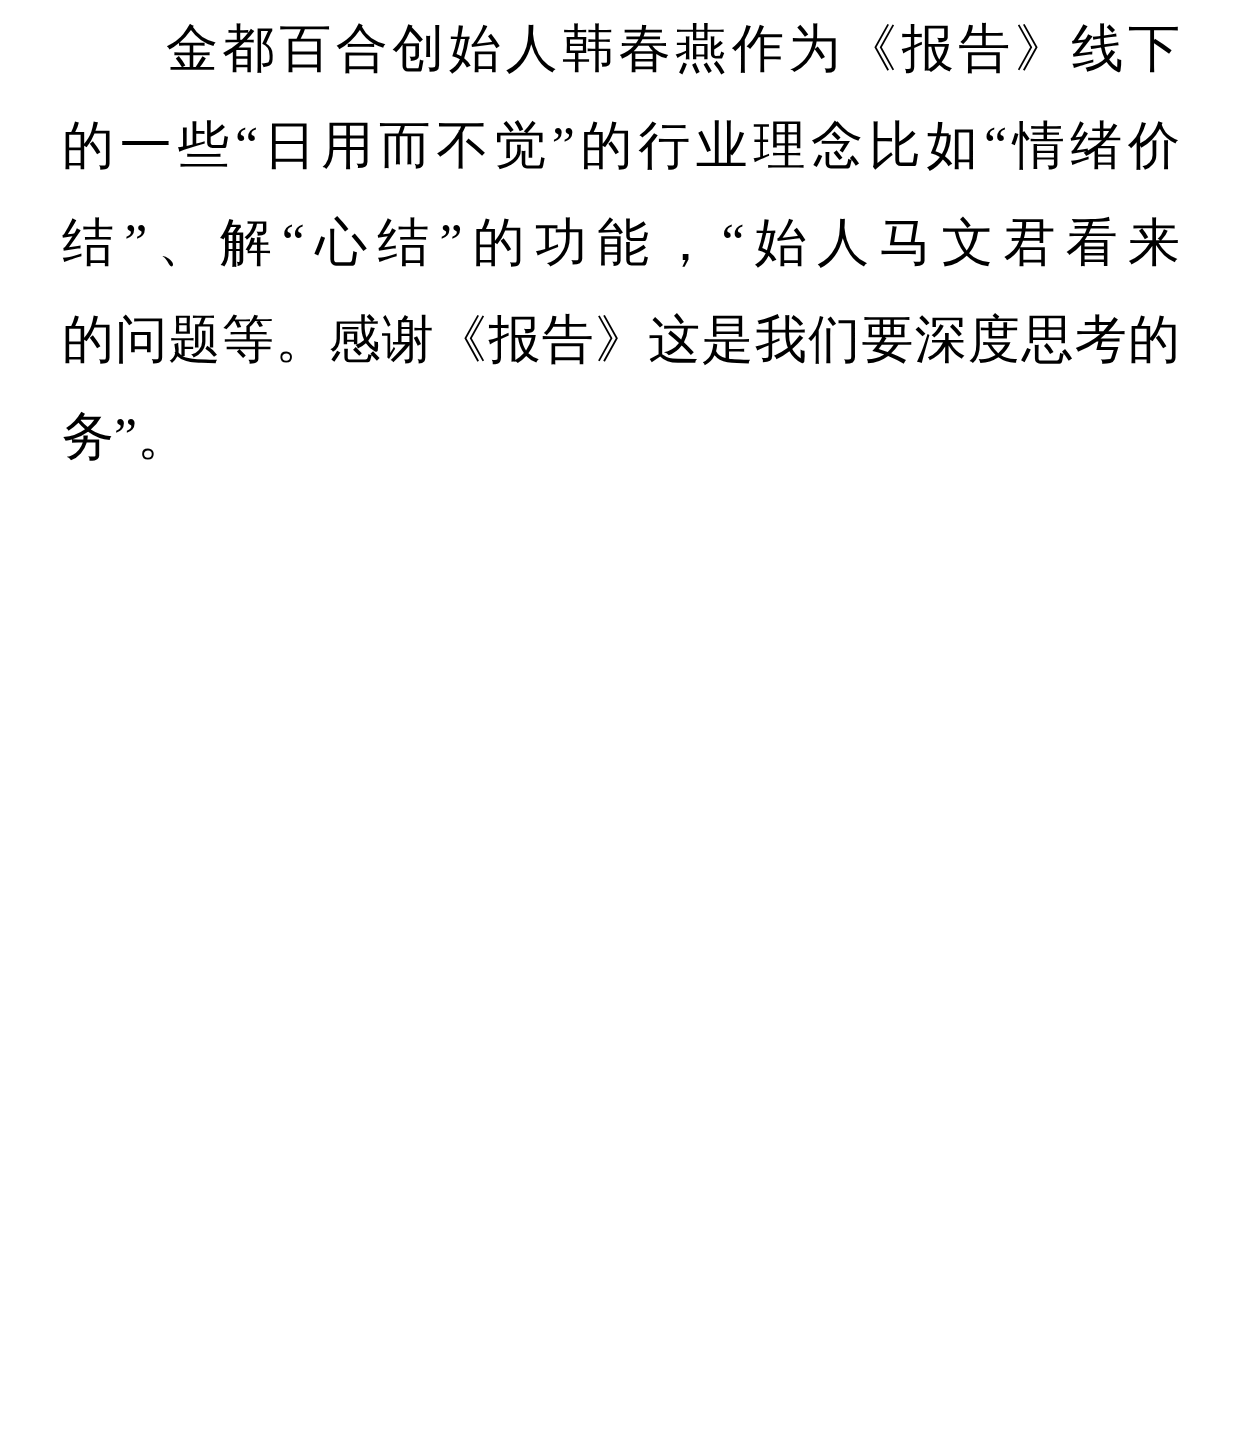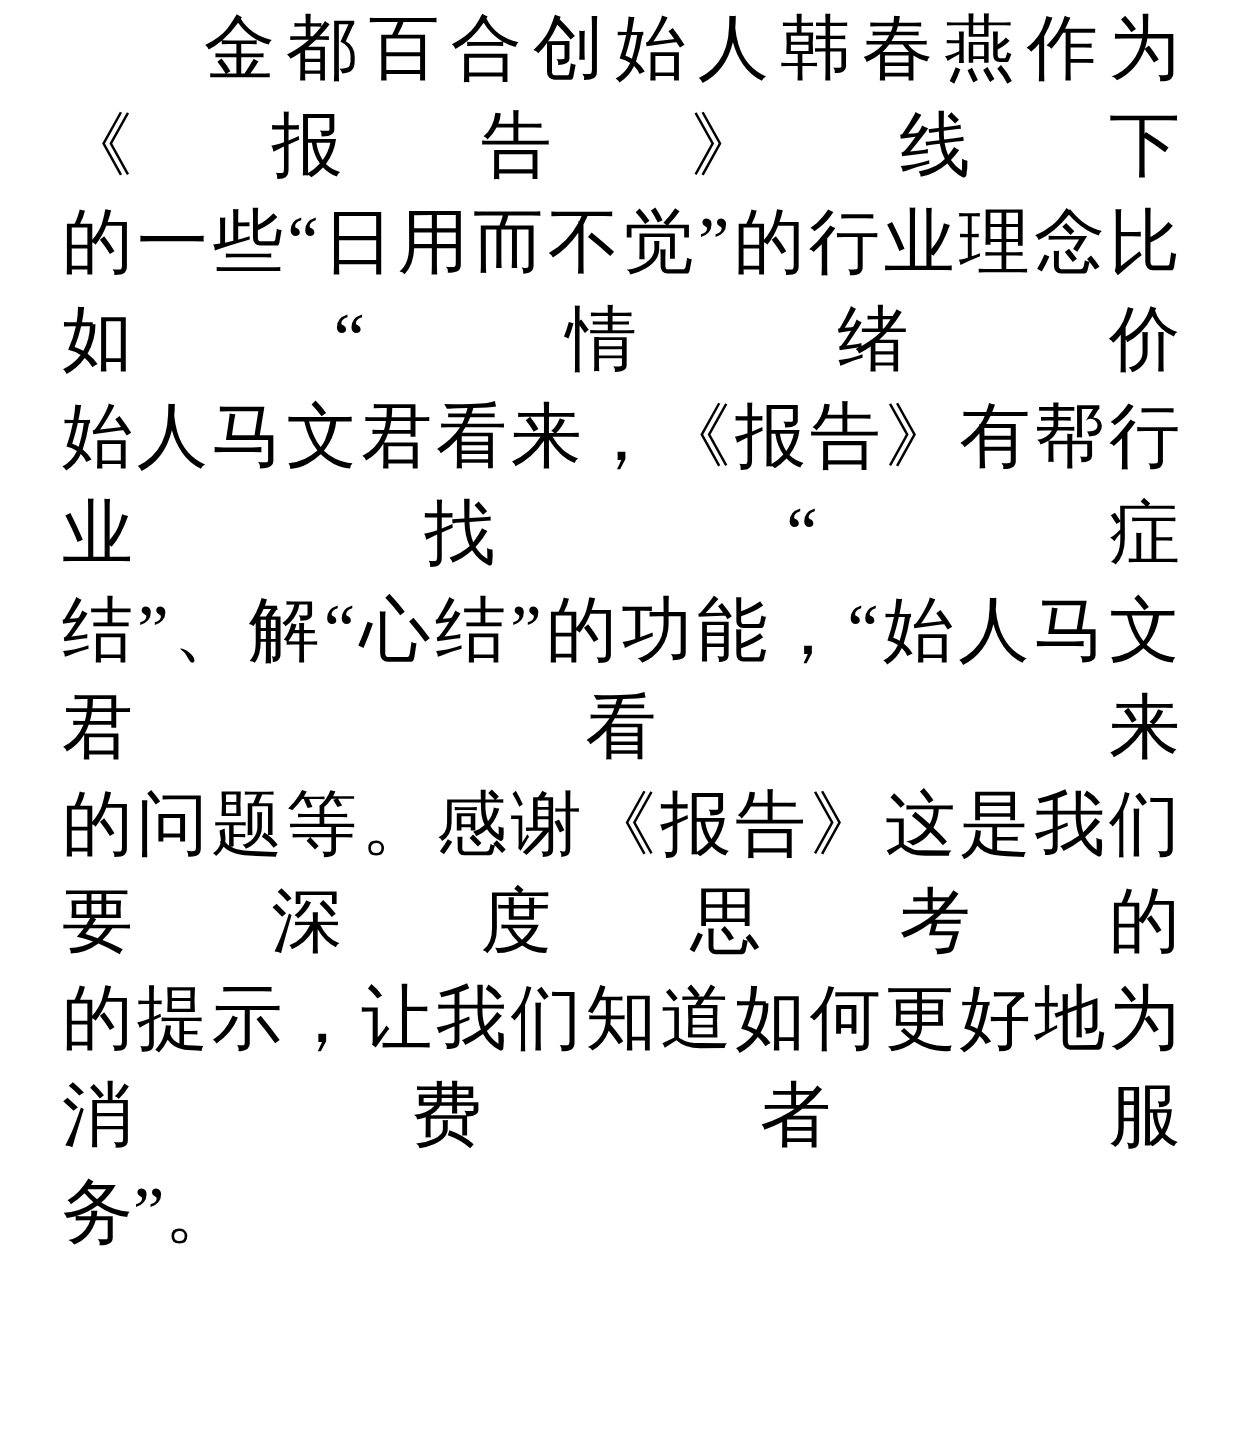--- a/index.html
+++ b/index.html
@@ -11,21 +11,21 @@
     width: 1239px;
     height: 1456px;
     overflow: hidden;
   }
   .page {
     box-sizing: border-box;
     width: 1239px;
     height: 1456px;
     padding: 0 59px 0 62px;
     font-family: "Liberation Serif", "DejaVu Serif", serif;
-    font-size: 71px;
+    font-size: 52px;
     line-height: 97px;
     color: #000000;
     background: #ffffff;
   }
   .paragraph { margin: 0; padding: 0; }
   .line {
     text-align: justify;
     text-align-last: justify;
     letter-spacing: 0;
   }
@@ -37,19 +37,17 @@
     text-align-last: left;
   }
 </style>
 </head>
 <body>
 
 <div class="page">
   <div class="paragraph">
     <div class="line indent">金都百合创始人韩春燕作为《报告》线下</div>
     <div class="line">的一些“日用而不觉”的行业理念比如“情绪价</div>
-    <div class="line">始人马文君看来，《报告》有帮行业找“症</div>
     <div class="line">结”、解“心结”的功能，“始人马文君看来</div>
     <div class="line">的问题等。感谢《报告》这是我们要深度思考的</div>
-    <div class="line">的提示，让我们知道如何更好地为消费者服</div>
     <div class="line end">务”。</div>
   </div>
 </div>
 
 </body></html>

